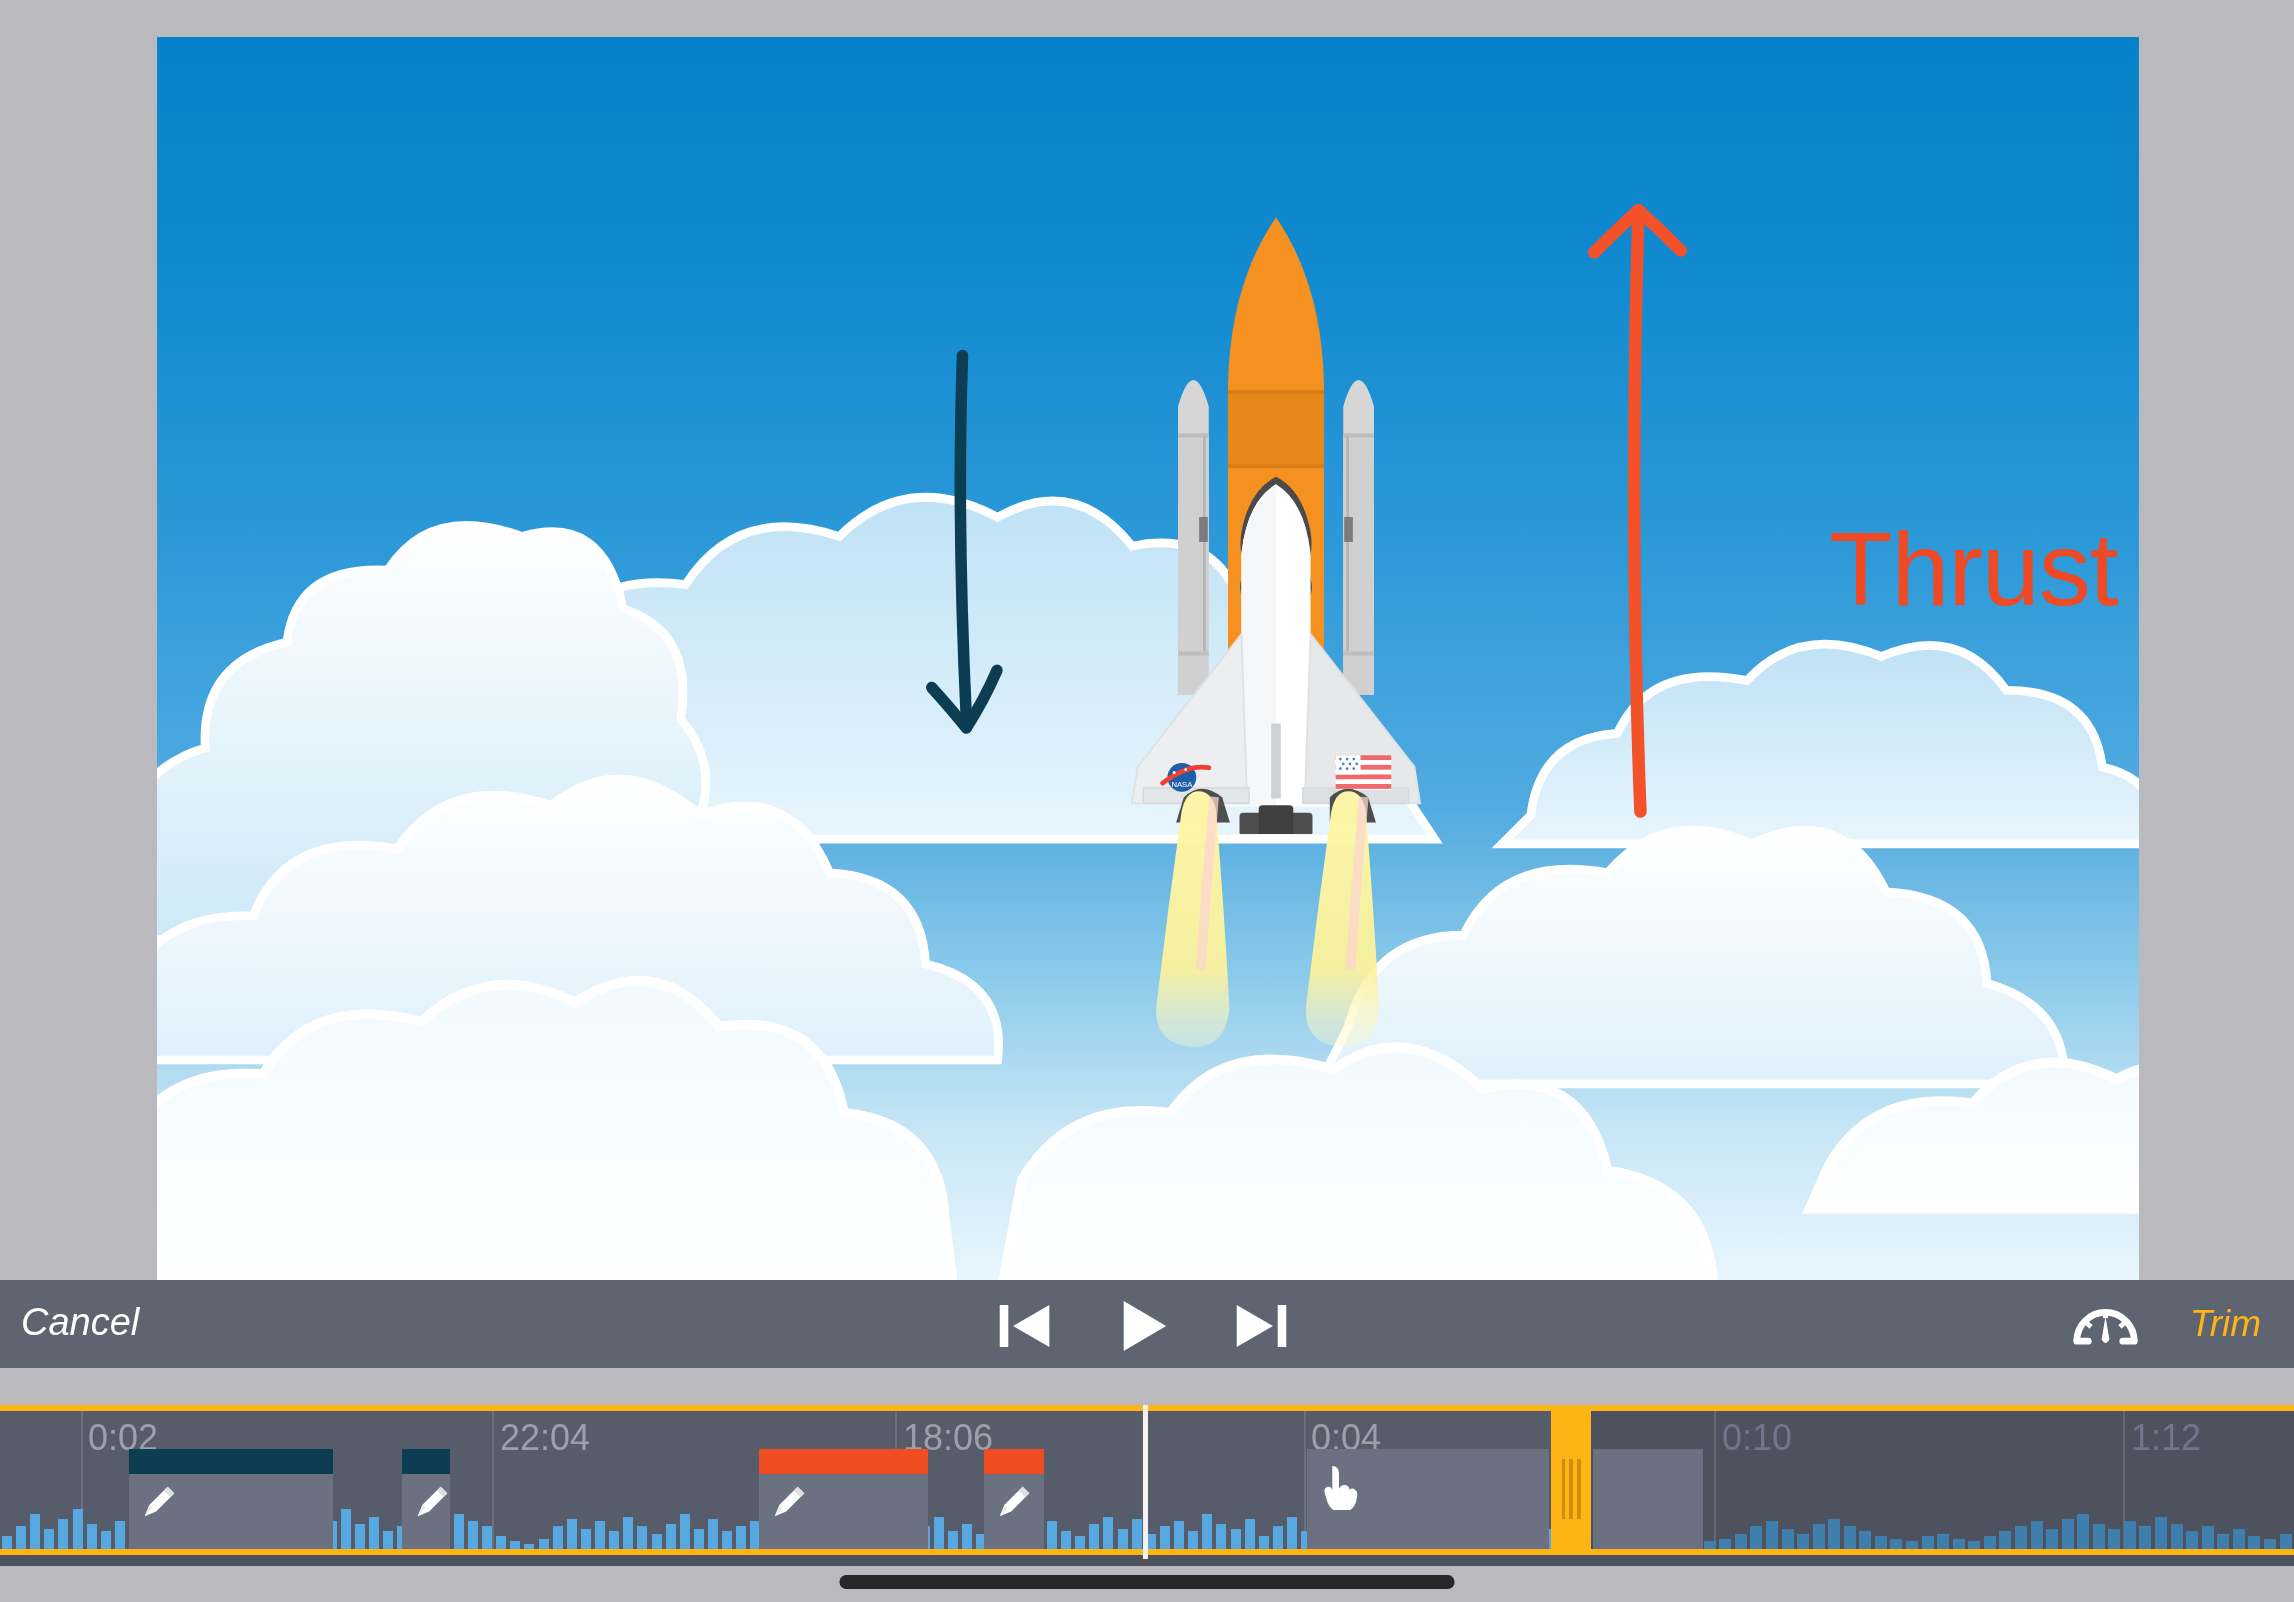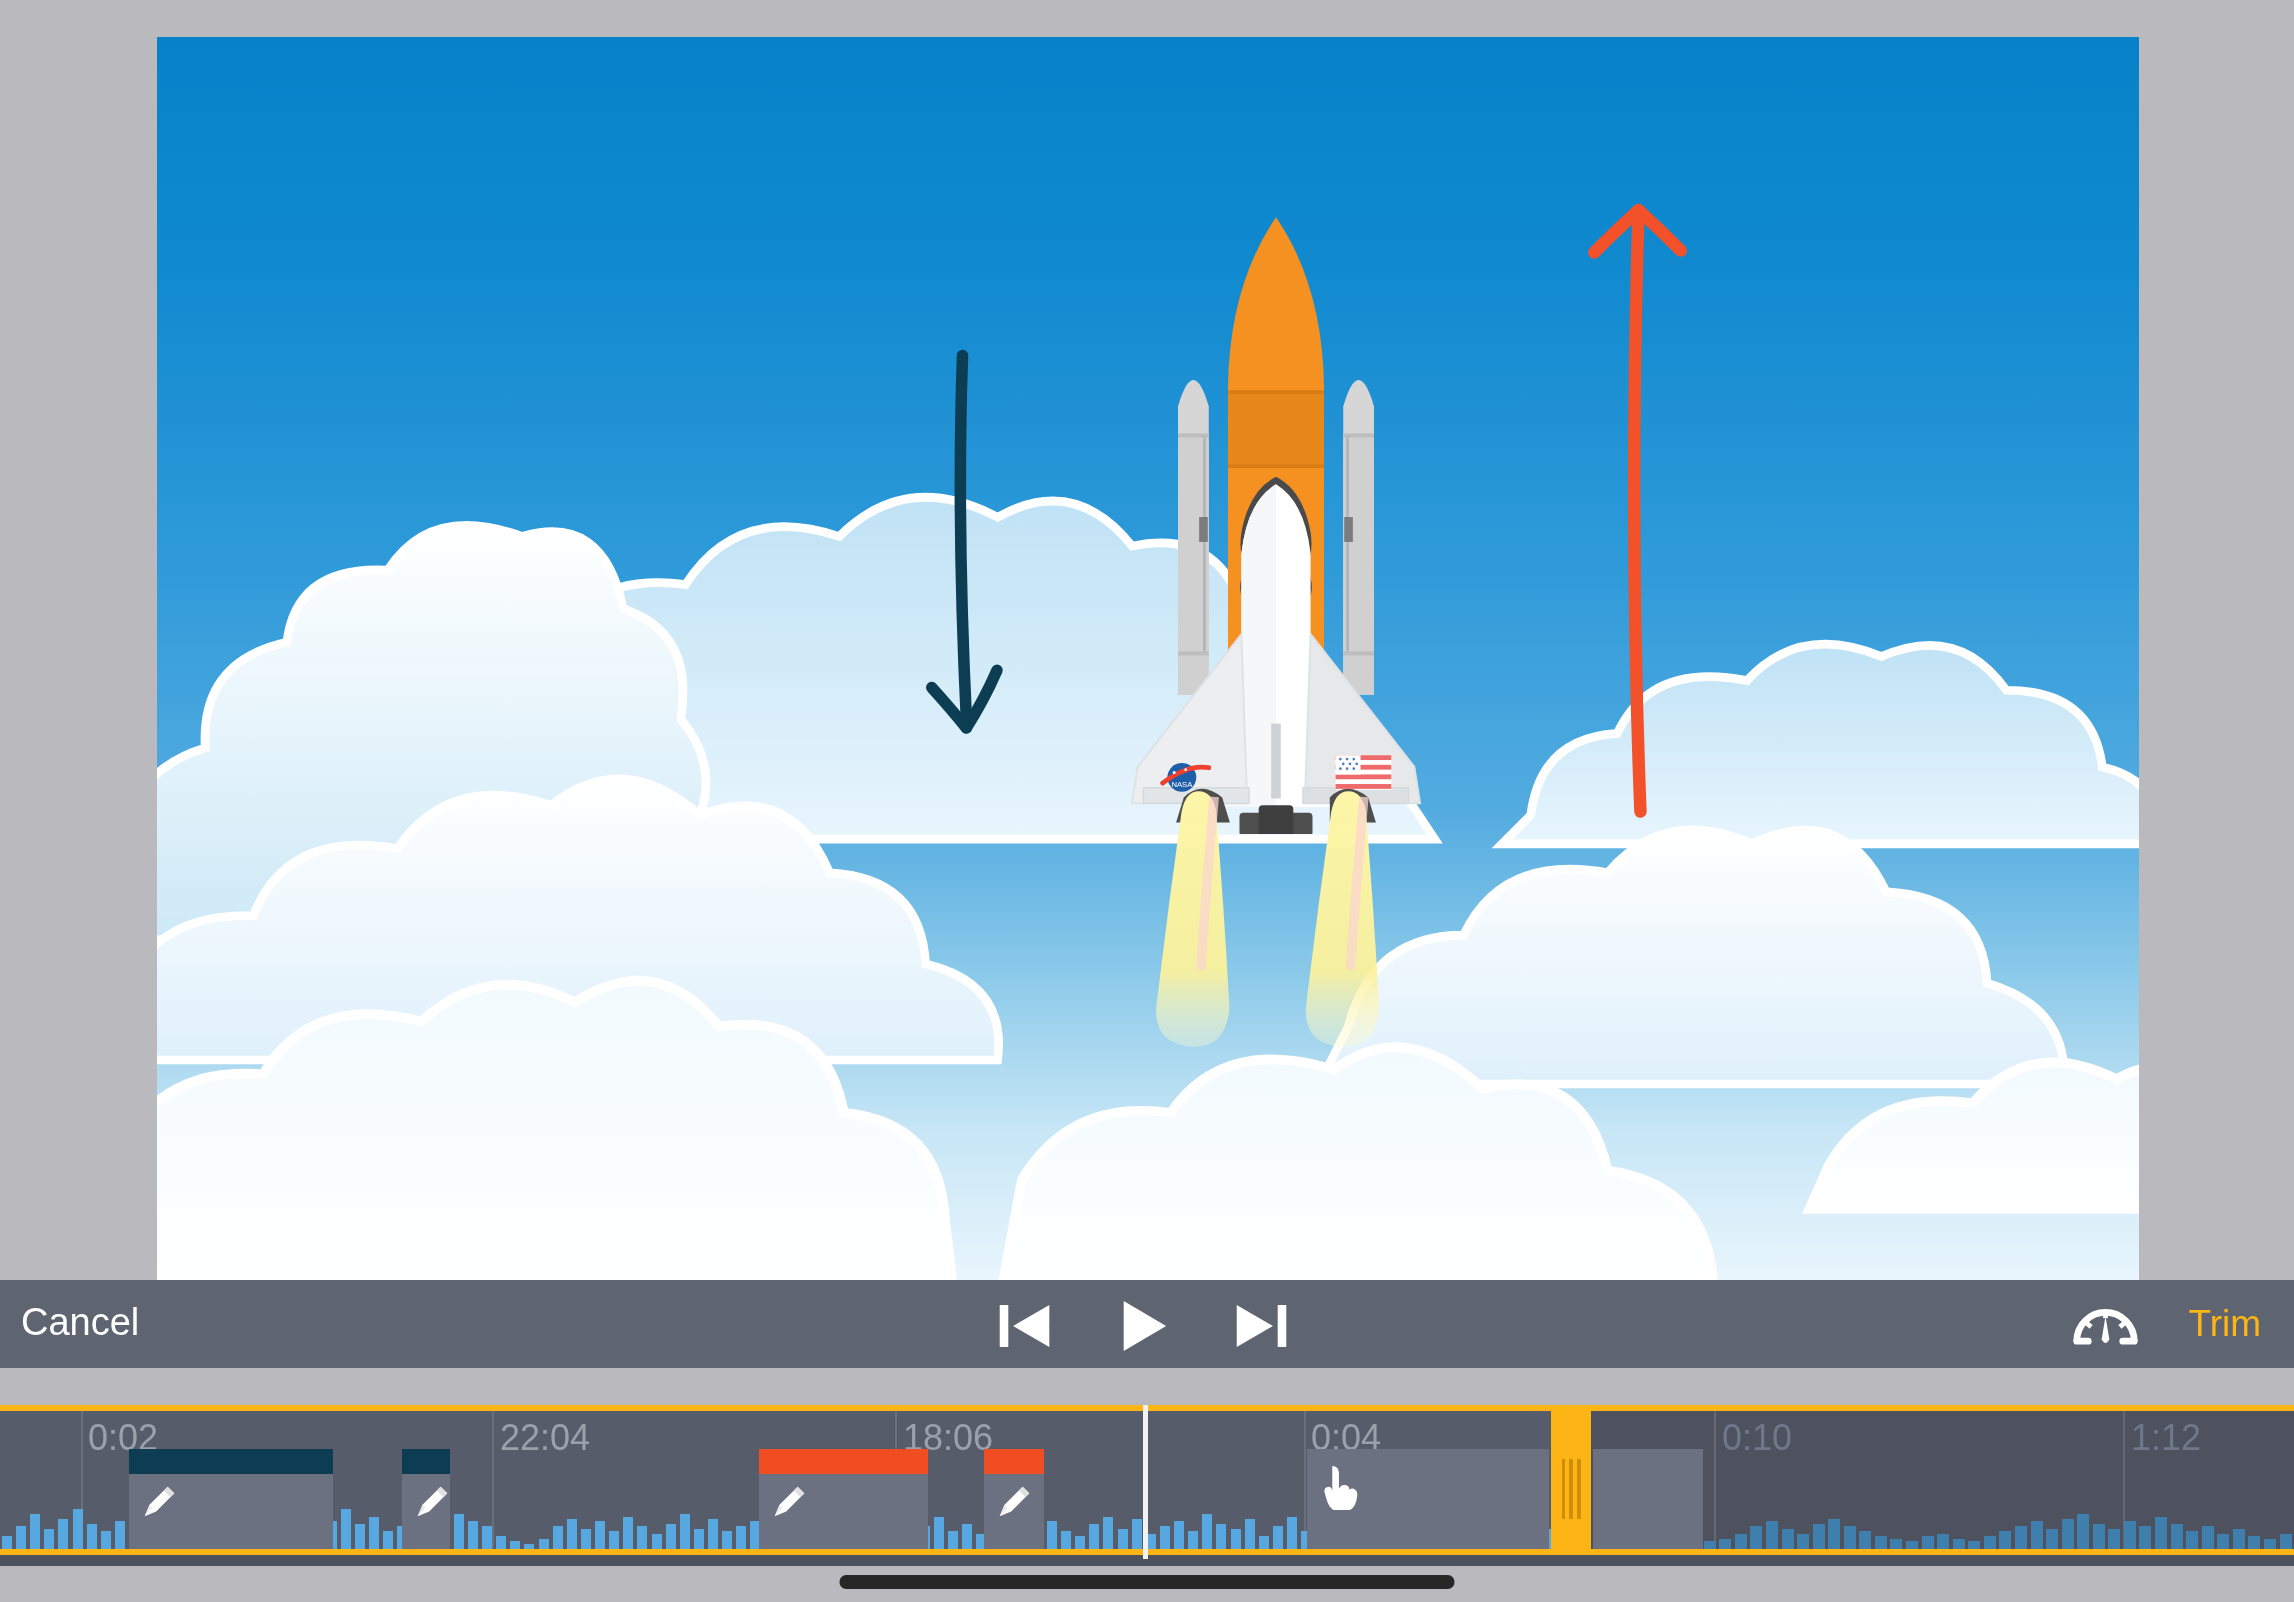--- a/index.html
+++ b/index.html
@@ -40,20 +40,21 @@
     white-space: nowrap;
     line-height: 1;
   }
   #gravity-label { left: 269px; top: 480px; color: #0d3d52; }
   #thrust-label  { left: 1672px; top: 480px; color: #ef4a26; }
 
   
   #toolbar {
     position: absolute; left: 0; top: 1280px; width: 2294px; height: 88px;
     background: #5e6470;
+    font-style: italic;
   }
   #cancel-button {
     position: absolute; left: 21px; top: 21px;
     font-size: 38px; color: #ffffff; letter-spacing: 0px; cursor: pointer;
   }
   #transport {
     position: absolute; left: 994px; top: 17.3px;
     width: 298px; height: 58px;
     display: flex; align-items: center; justify-content: space-between;
   }
@@ -267,20 +268,21 @@
       <path d="M36 358 q20 22 36 42" stroke="#0d3d52" stroke-width="12" fill="none" stroke-linecap="round"></path>
       <path d="M104 340 q-14 32 -32 60" stroke="#0d3d52" stroke-width="12" fill="none" stroke-linecap="round"></path>
     </svg>
 
     <svg id="thrust-arrow" width="154" height="634" viewBox="0 0 160 660">
       <path d="M92 20 q-10 320 2 626" stroke="#f2512a" stroke-width="13" fill="none" stroke-linecap="round"></path>
       <path d="M46 64 q24-24 46-44" stroke="#f2512a" stroke-width="13" fill="none" stroke-linecap="round"></path>
       <path d="M136 62 q-22-22 -44-42" stroke="#f2512a" stroke-width="13" fill="none" stroke-linecap="round"></path>
     </svg>
 
+    <div class="vlabel" id="thrust-label">Thrust</div>
   </div>
 </div>
 
 <div id="toolbar">
   <div id="cancel-button">Cancel</div>
 
   <div id="transport">
     <svg class="tbtn" width="61" height="54" viewBox="0 0 64 56">
       <rect x="6" y="6" width="9" height="44" fill="#ffffff"></rect>
       <path d="M58 6 L58 50 L20 28 Z" fill="#ffffff"></path>

